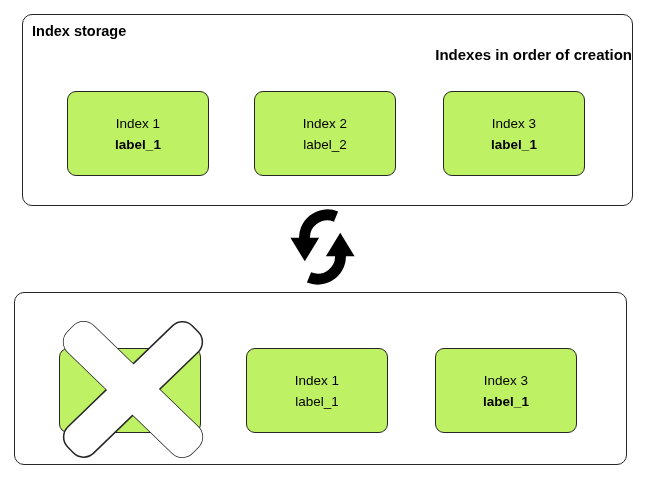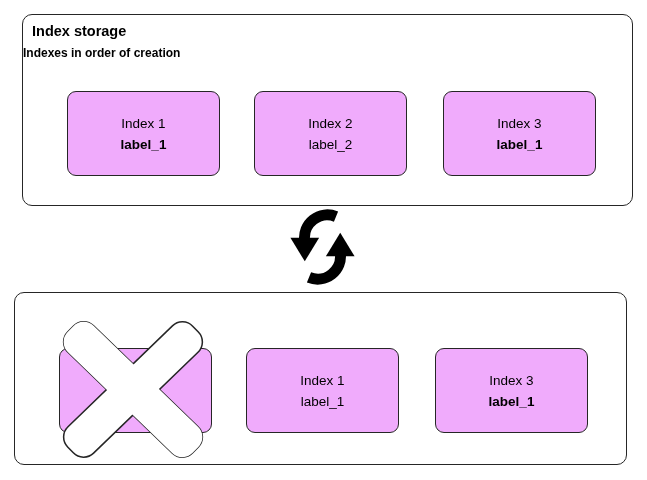--- a/index.html
+++ b/index.html
@@ -35,31 +35,31 @@
     position: absolute;
     left: 9px; top: 8px;
     font-size: 14.5px;
     font-weight: bold;
     white-space: nowrap;
   }
   .panel-heading {
     position: absolute;
     left: 0; right: 0;
     top: 31px;
-    text-align: left;
-    font-size: 12px;
+    text-align: right;
+    font-size: 15px;
     font-weight: bold;
     white-space: nowrap;
   }
   .index-box {
     position: absolute;
-    width: 153px; height: 85px;
+    width: 142px; height: 85px;
     border: 1.3px solid #262626;
     border-radius: 9px;
-    background: #f0abfc;
+    background: #bef264;
     box-sizing: border-box;
     display: flex;
     flex-direction: column;
     align-items: center;
     justify-content: center;
     font-size: 13.5px;
     line-height: 21px;
     text-align: center;
   }
   .top-row { top: 76px; }

